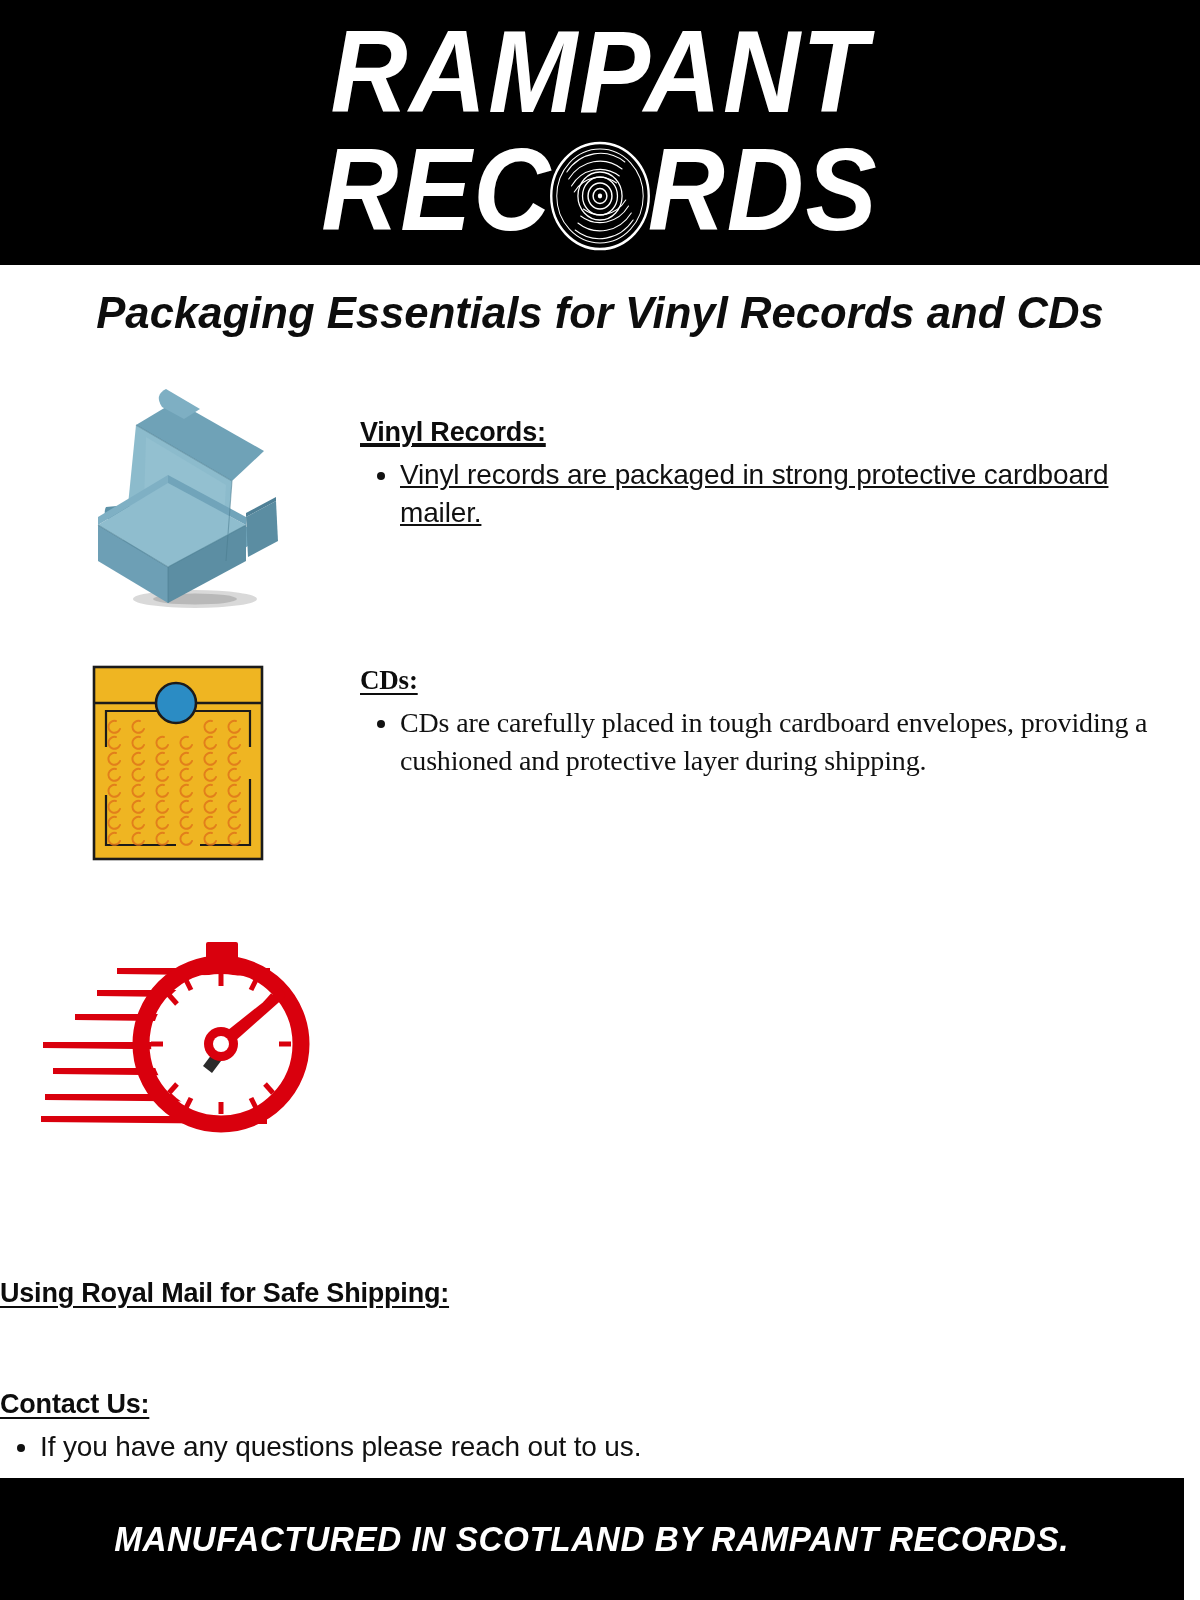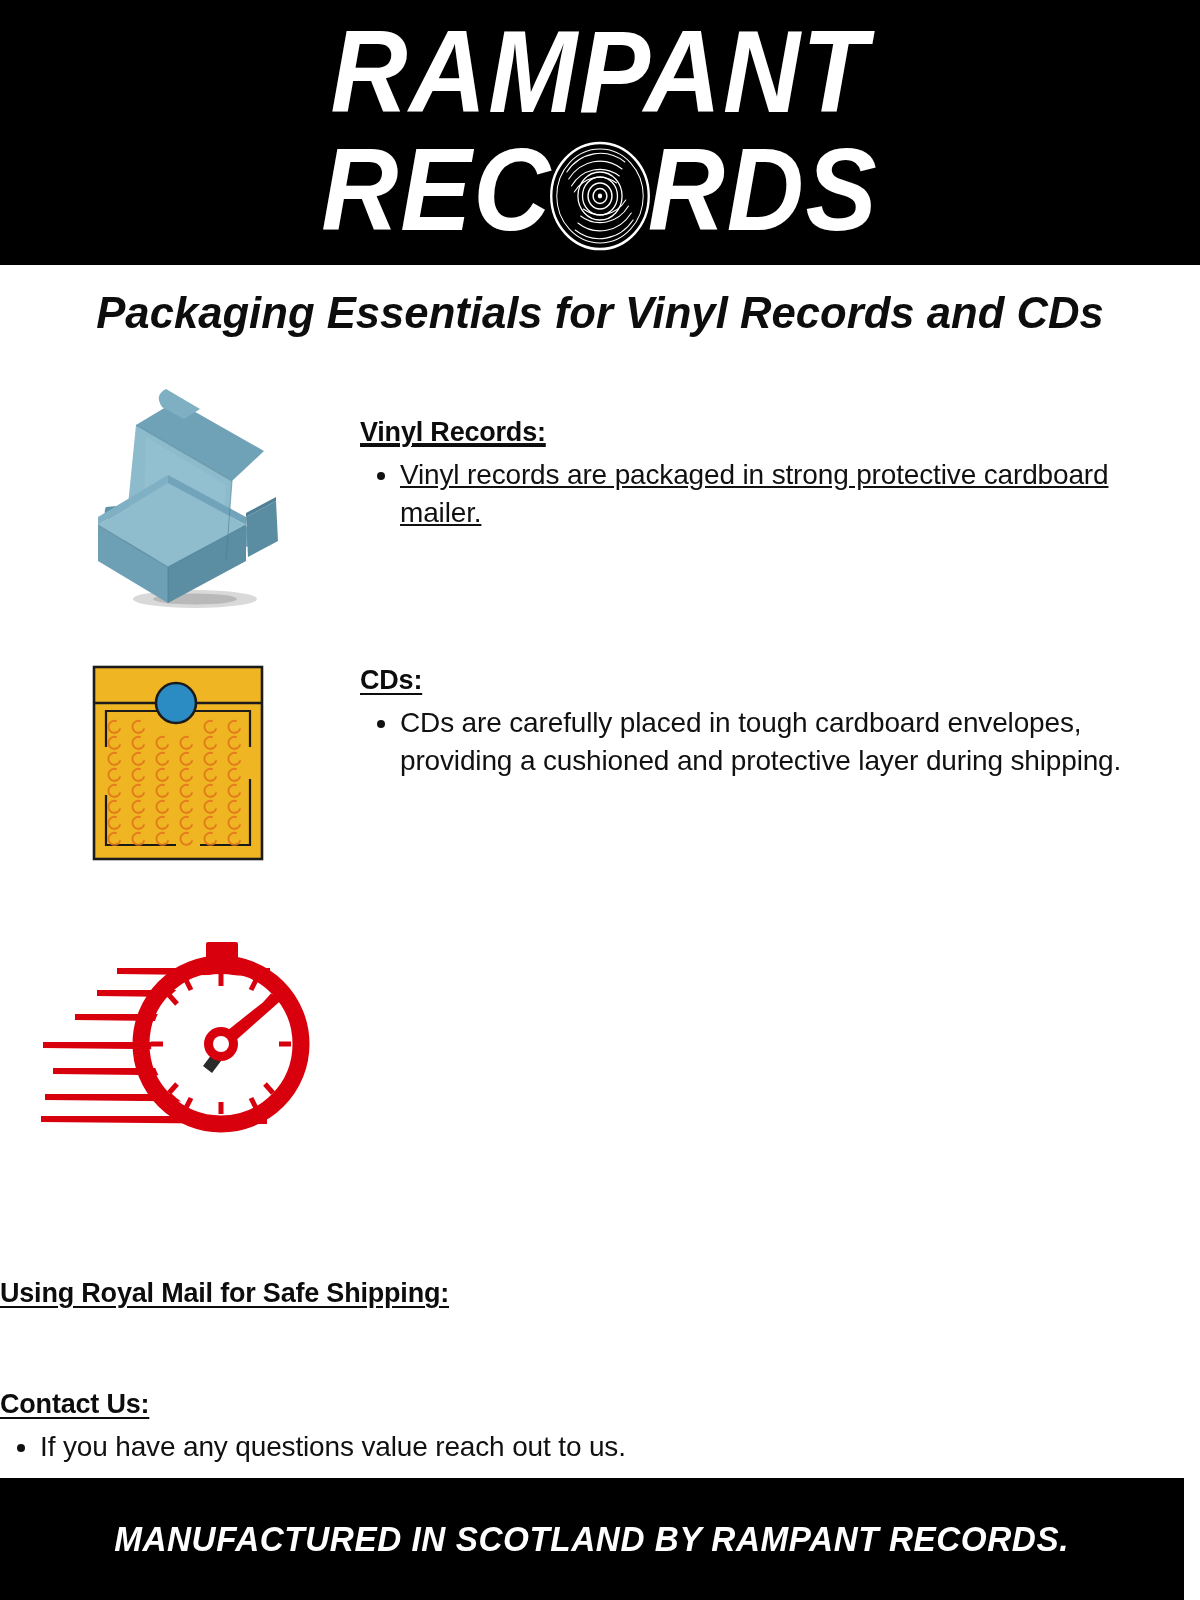--- a/index.html
+++ b/index.html
@@ -118,21 +118,21 @@
   ul.sec-list li {
     font-size: 28px;
     line-height: 1.34;
     color: #111111;
     margin: 8px 0 1px 0;
     letter-spacing: -0.15px;
   }
 
   
   .row-vinyl   { margin-top: 12px; }
-  .row-cds     { margin-top: 40px; }
+  .row-cds     { margin-top: 40px; font-family: Liberation Serif, serif; }
   .row-royal   { margin-top: 40px; flex-direction: column; }
   .row-contact { margin-top: 28px; }
 
   .txt-vinyl   { padding-top: 52px; text-decoration: underline; }
   .txt-cds     { padding-top: 10px; }
   .txt-royal   { padding-top: 8px; }
   .txt-contact { padding-top: 48px; }
 
   
   .box-wrap { width: 260px; height: 250px; position: relative; }
@@ -390,21 +390,21 @@
     </div>
     <div class="sec-text txt-royal">
       <div class="sec-heading">Using Royal Mail for Safe Shipping:</div>
     </div>
   </div>
 
   <div class="section row-contact">
     <div class="sec-text txt-contact">
       <div class="sec-heading">Contact Us:</div>
       <ul class="sec-list">
-        <li>If you have any questions value reach out to us.</li>
+        <li>If you have any questions please reach out to us.</li>
       </ul>
     </div>
   </div>
 
 </div>
 
 <div class="footer">
   <div class="footer-text">MANUFACTURED IN SCOTLAND BY RAMPANT RECORDS.</div>
 </div>
 

